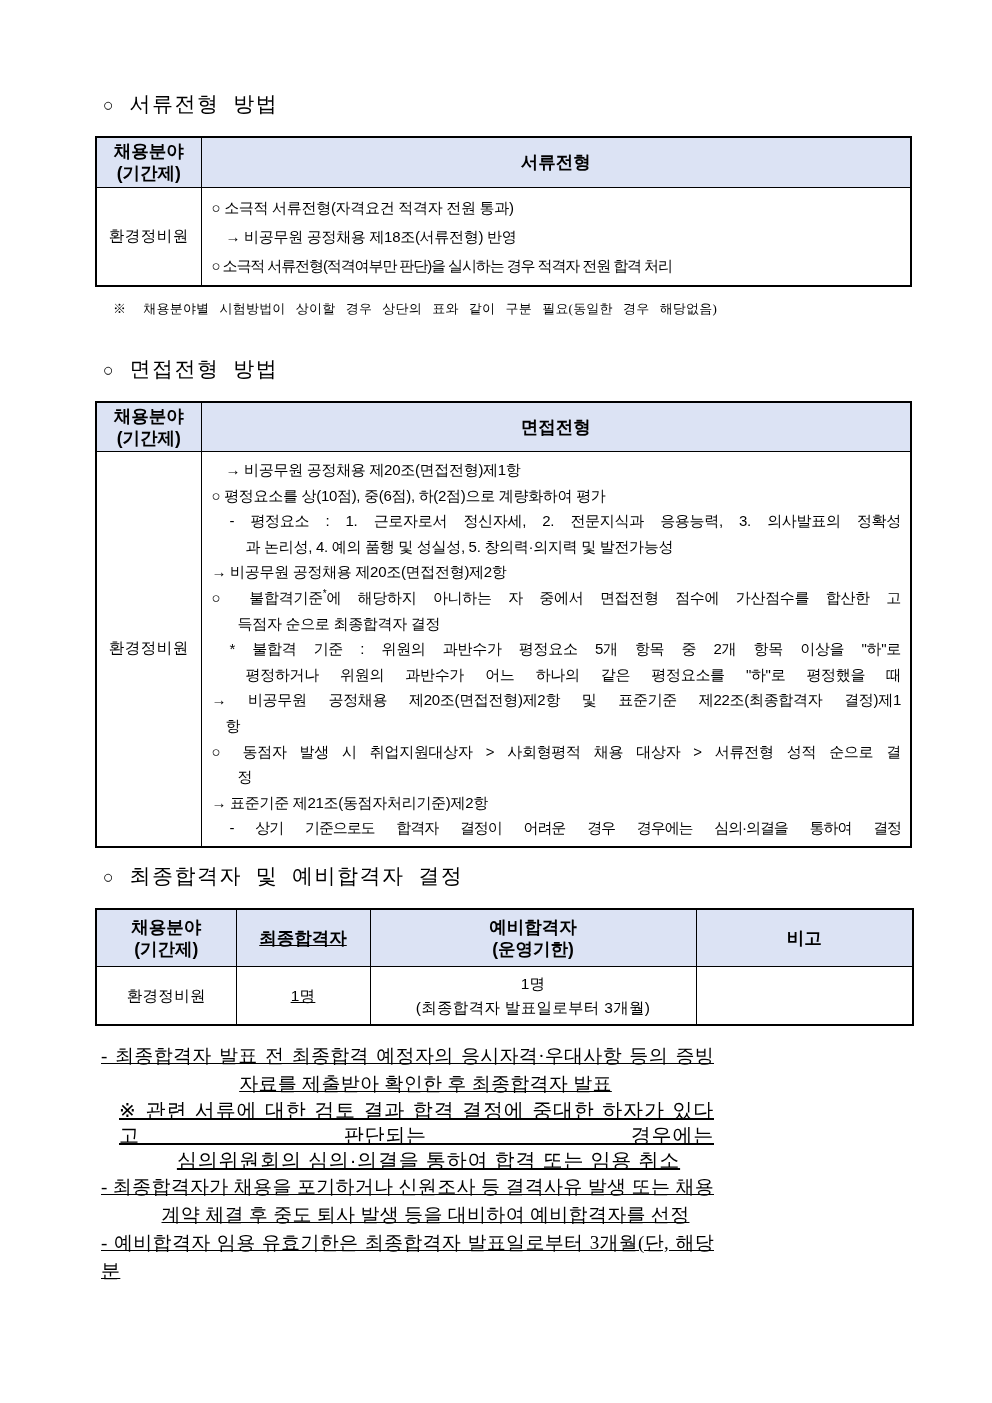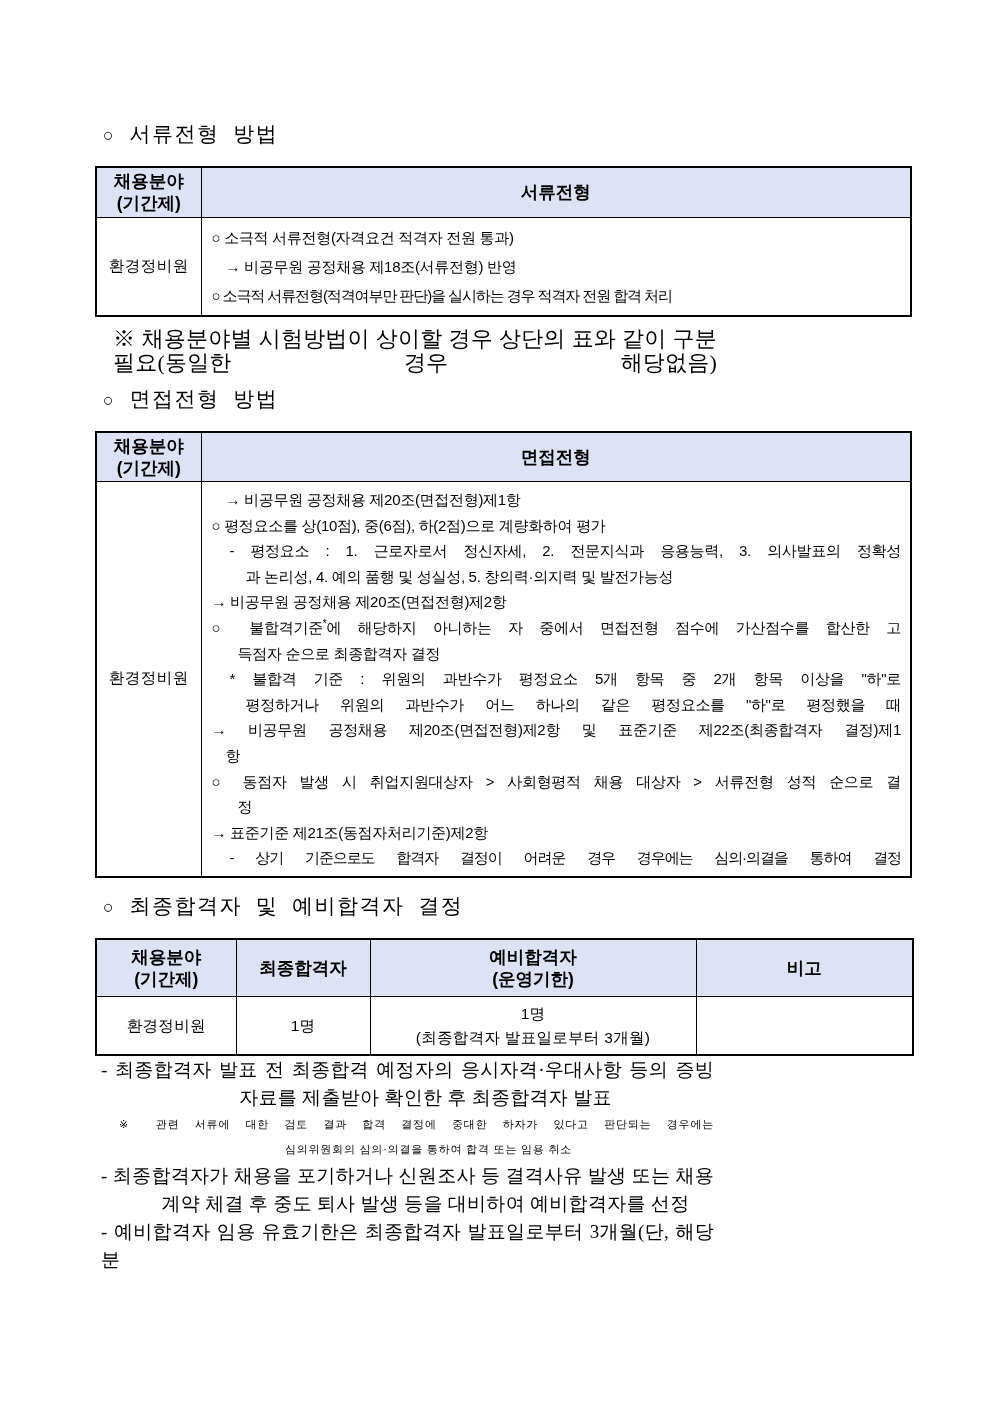--- a/index.html
+++ b/index.html
@@ -1,17 +1,17 @@
 <!DOCTYPE html>
 <html><head>
 <meta charset="utf-8">
 <style>
   html,body{margin:0;padding:0;background:#ffffff;}
   body{width:992px;height:1403px;overflow:hidden;color:#000;}
-  .page{box-sizing:border-box;width:800px;height:1403px;padding:120px 80px 0 95px;position:relative;}
+  .page{box-sizing:border-box;width:800px;height:1403px;padding:90px 80px 0 95px;position:relative;}
 
   
   .sec-title{font-family:"Liberation Serif","DejaVu Serif",serif;font-size:21px;font-weight:400;
     letter-spacing:1.5px;word-spacing:7px;padding-left:8px;height:28px;line-height:28px;}
   .sec-title .bullet{font-size:18px;margin-right:14px;}
 
   
   table.tbl{border-collapse:collapse;table-layout:fixed;width:817px;
     border:2px solid #000;margin-top:18px;}
   table.tbl th,table.tbl td{border:1px solid #000;box-sizing:border-box;vertical-align:middle;}
@@ -29,37 +29,37 @@
   .t1 .ln{line-height:29px;}
   .ia{padding-left:20px;}   
   .ib{padding-left:24px;}   
   .ic{padding-left:40px;}   
   .id{padding-left:32px;}   
   .just{text-align:justify;text-align-last:justify;padding-right:3px;}
   .cond{letter-spacing:-1.1px;}
   sup{font-size:10px;vertical-align:super;line-height:0;}
 
   
-  .note1{font-family:"Liberation Serif","DejaVu Serif",serif;font-size:22px;margin-top:10px;
+  .note1{font-family:"Liberation Serif","DejaVu Serif",serif;font-size:13px;margin-top:10px;
     padding-left:18px;letter-spacing:0.2px;height:24px;line-height:24px;}
   .gap-s2{height:34px;}
   .gap-s3{height:14px;}
 
   
   .t3 th{height:29px;}
   .t3 th.two{height:58px;}
-  .t3 .w1{width:140px;} .t3 .w2{width:134px;} .t3 .w3{width:326px;margin-top:44px;} .t3 .w4{width:217px;}
+  .t3 .w1{width:140px;} .t3 .w2{width:134px;text-decoration:underline;} .t3 .w3{width:326px;margin-top:44px;} .t3 .w4{width:217px;}
   .t3 td{font-family:"Liberation Sans","DejaVu Sans",sans-serif;font-size:15.5px;text-align:center;
     height:58px;line-height:24px;letter-spacing:0.3px;}
 
   
-  .footer{margin-top:0;font-family:"Liberation Serif","DejaVu Serif",serif;font-size:19px;}
+  .footer{margin-top:16px;font-family:"Liberation Serif","DejaVu Serif",serif;font-size:19px;text-decoration:underline;}
   .f-ln{line-height:28px;padding-left:6px;letter-spacing:0.3px;}
   .f-cont{padding-left:36px;text-align:center;}
-  .f-note{font-family:"Liberation Sans","DejaVu Sans",sans-serif;font-size:11px;letter-spacing:0.8px;}
+  .f-note{font-family:"Liberation Sans","DejaVu Sans",sans-serif;font-size:20px;letter-spacing:0.8px;}
   .f-note.f-ln{line-height:25px;padding-left:24px;}
   .f-note.f-cont{padding-left:42px;}
   .fjust{text-align:justify;text-align-last:justify;padding-right:6px;}
 </style>
 </head>
 <body>
 
 <div class="page">
 
   <div class="sec-title">

